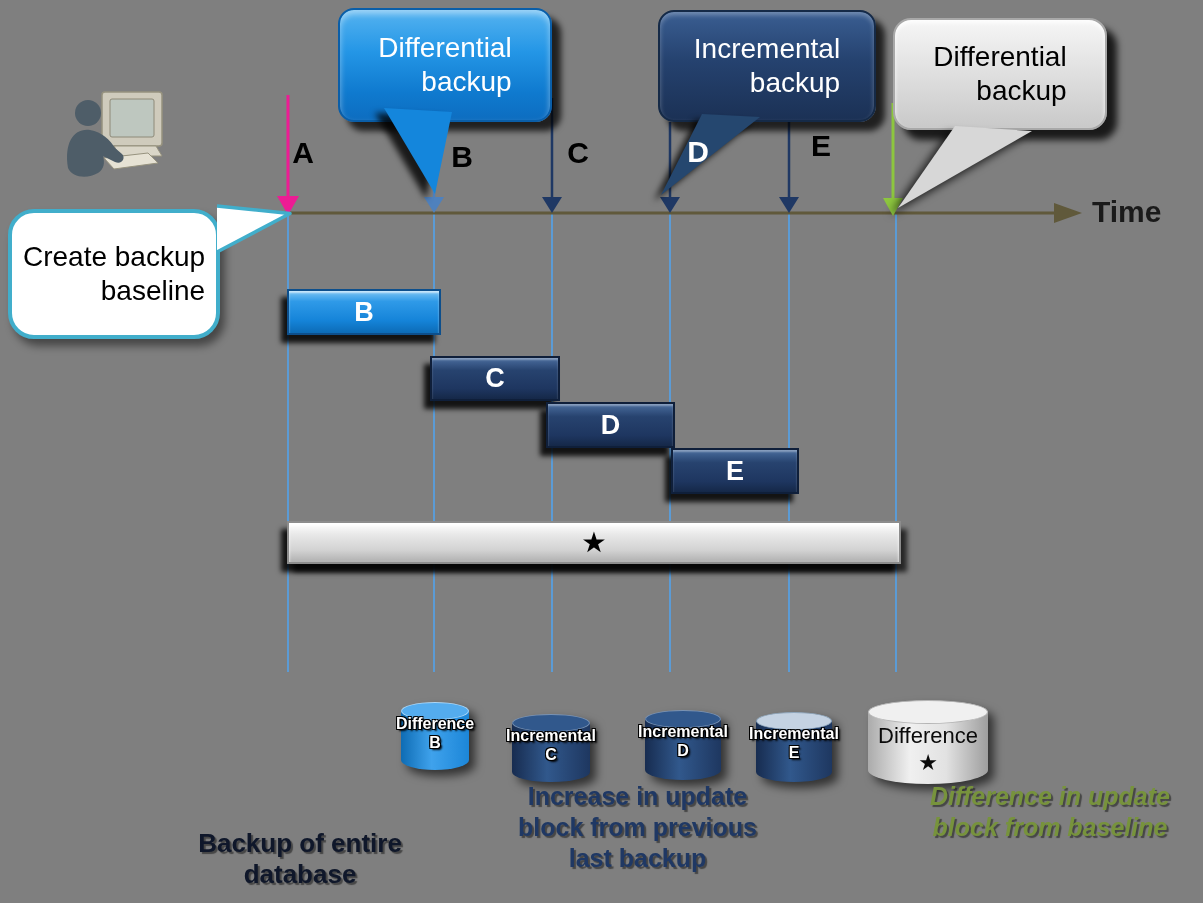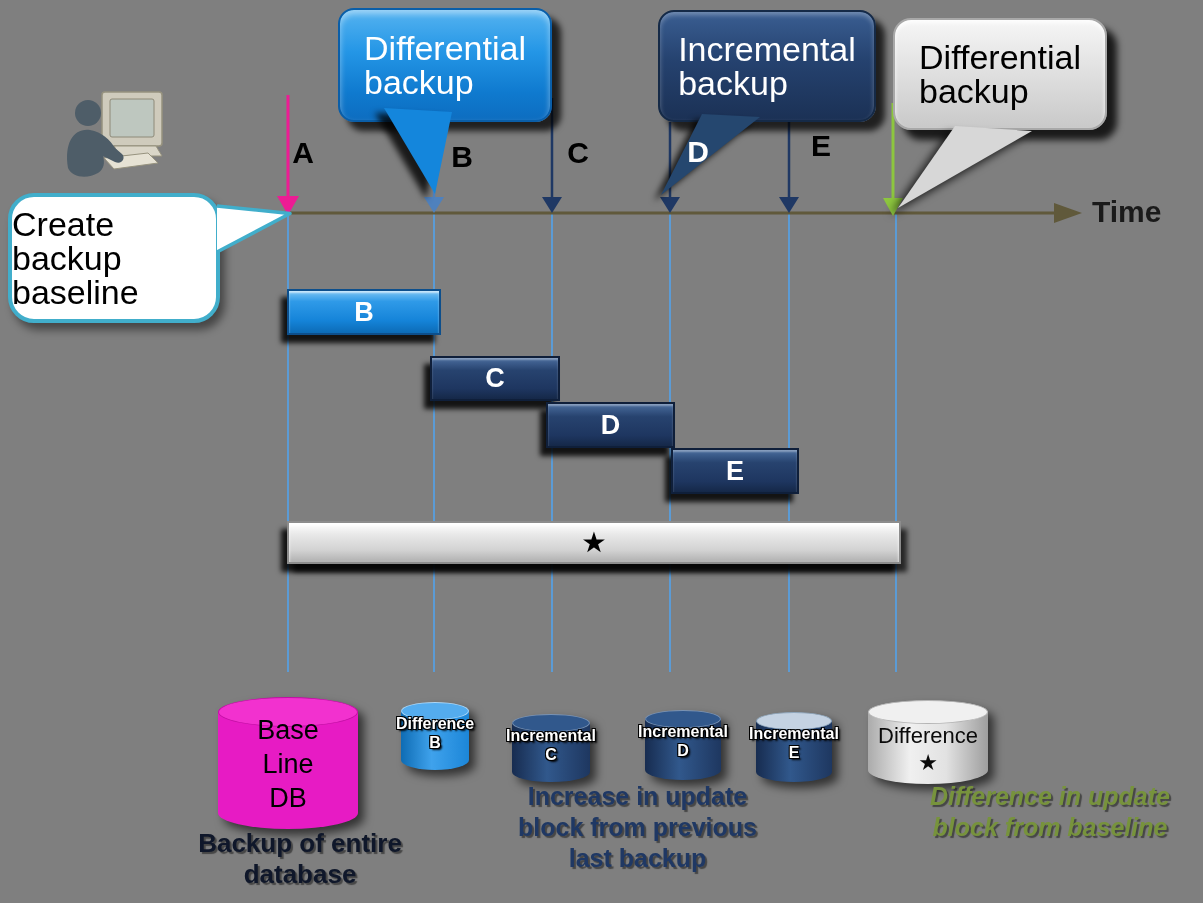--- a/index.html
+++ b/index.html
@@ -13,42 +13,42 @@
   }
   .preline { white-space: pre-line; }
   svg.layer { position:absolute; left:0; top:0; width:1203px; height:903px; pointer-events:none; }
   #base-layer { z-index:1; }
   #tail-layer { z-index:3; }
 
   
   .bubble {
     position:absolute; z-index:2;
     display:flex; align-items:center; justify-content:center;
-    text-align:left; font-size:34px; line-height:34px;
+    text-align:right; font-size:28px; line-height:34px;
   }
   .bubble-blue {
     left:338px; top:8px; width:210px; height:110px; border-radius:16px;
     background: linear-gradient(180deg,#55B3F0 0%,#2496E6 38%,#0F7ACF 75%,#0D6DC0 100%);
     border:2px solid #0A5EA8; color:#fff;
     box-shadow: 9px 9px 6px rgba(0,0,0,0.75), inset 0 4px 6px rgba(255,255,255,0.45);
   }
   .bubble-navy {
     left:658px; top:10px; width:214px; height:108px; border-radius:16px;
     background: linear-gradient(180deg,#3A5E92 0%,#25426F 45%,#1B3155 100%);
     border:2px solid #152A47; color:#fff;
     box-shadow: 9px 9px 6px rgba(0,0,0,0.75), inset 0 3px 5px rgba(255,255,255,0.3);
   }
   .bubble-gray {
     left:893px; top:18px; width:210px; height:108px; border-radius:18px;
     background: linear-gradient(180deg,#F6F6F6 0%,#DDDDDD 55%,#C9C9C9 100%);
     border:2px solid #A8A8A8; color:#000;
     box-shadow: 10px 10px 7px rgba(0,0,0,0.8), inset 0 3px 4px rgba(255,255,255,0.85);
   }
   .bubble-white {
-    left:8px; top:193px; width:204px; height:122px; border-radius:26px;
+    left:8px; top:209px; width:204px; height:122px; border-radius:26px;
     background:#FFFFFF; border:4px solid #41AECB; color:#000;
     box-shadow: 5px 7px 8px rgba(0,0,0,0.45);
   }
 
   
   .marker-label {
     position:absolute; z-index:4; width:34px; text-align:center;
     font-size:30px; font-weight:bold; color:#000;
   }
   .time-label {
@@ -214,27 +214,20 @@
   <div class="bar bar-navy" style="left:546px; top:402px; width:125px; height:42px;">
     <span>D</span>
   </div>
   <div class="bar bar-navy" style="left:671px; top:448px; width:124px; height:42px;">
     <span>E</span>
   </div>
   <div class="bar bar-silver" style="left:287px; top:521px; width:610px; height:39px;">
     <span>★</span>
   </div>
 
-  <div class="cyl cyl-magenta">
-    <div class="cyl-top"></div>
-    <div class="cyl-body"></div>
-    <div class="cyl-text preline">Base
-Line
-DB</div>
-  </div>
 
   <div class="cyl cyl-small-blue">
     <div class="cyl-top"></div>
     <div class="cyl-body"></div>
   </div>
   <div class="db-label preline" style="left:381px; top:714px; width:108px;">Difference
 B</div>
 
   <div class="cyl cyl-small-navy cyl-c">
     <div class="cyl-top"></div>

